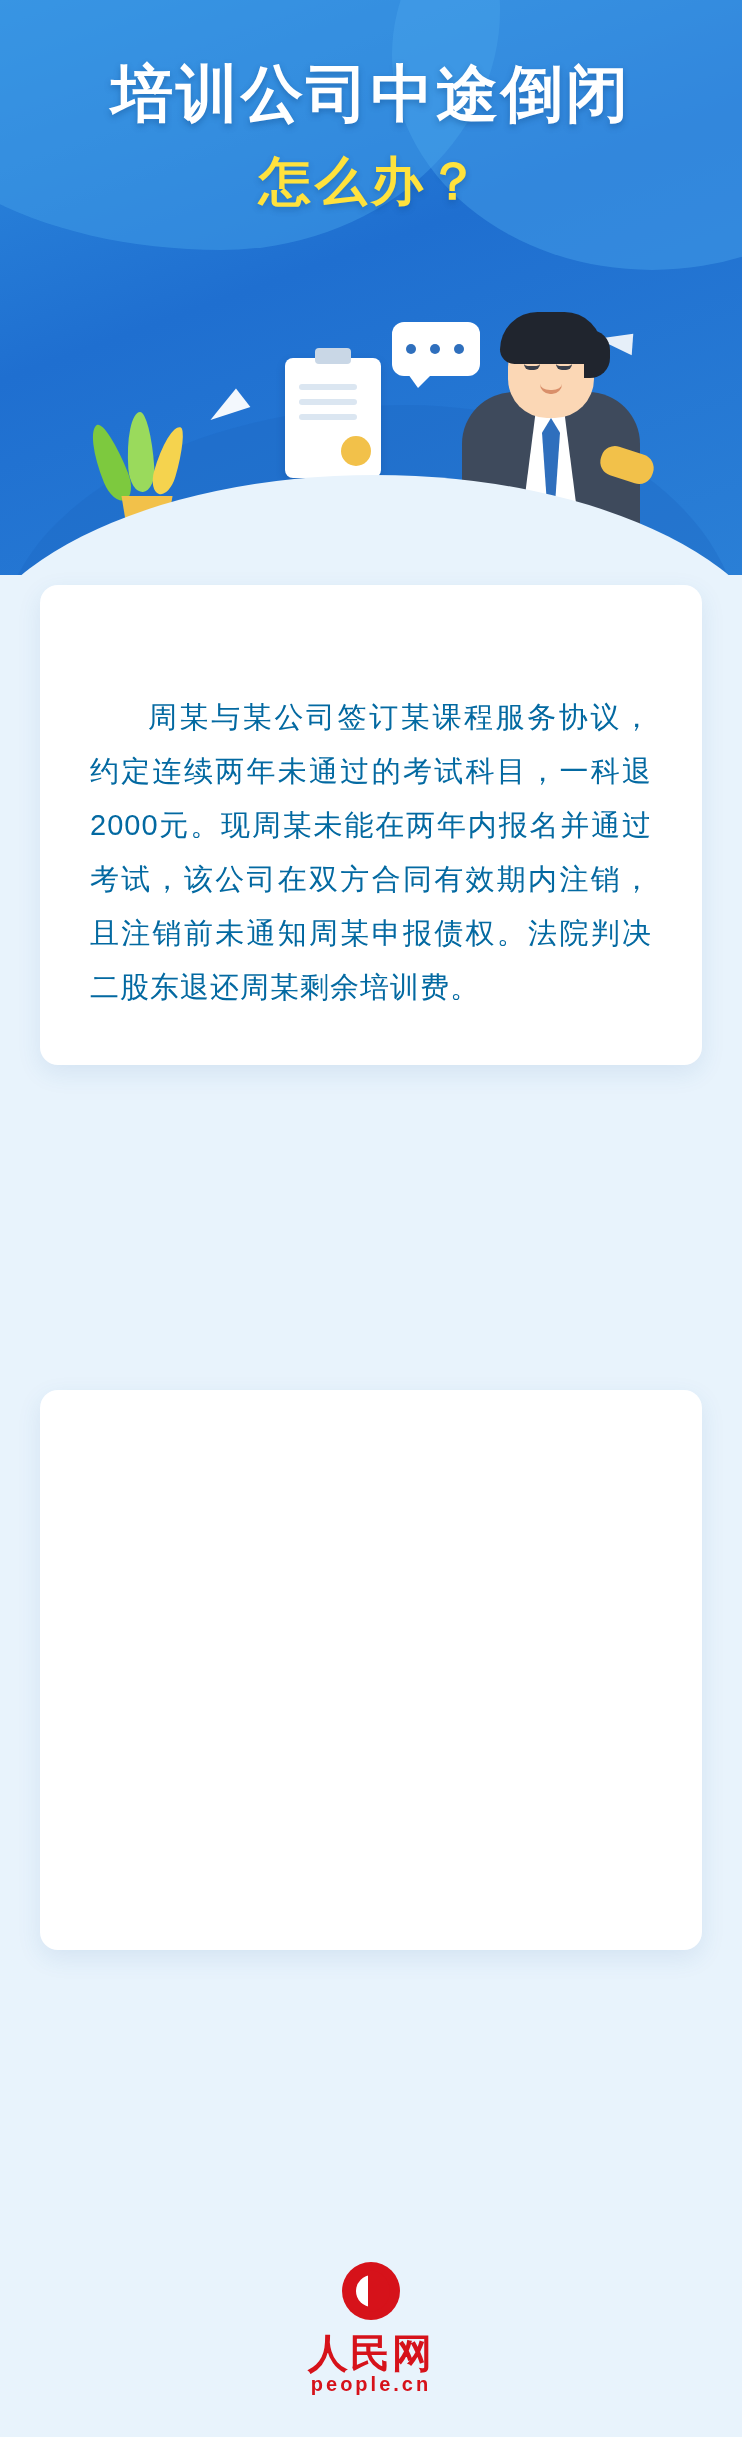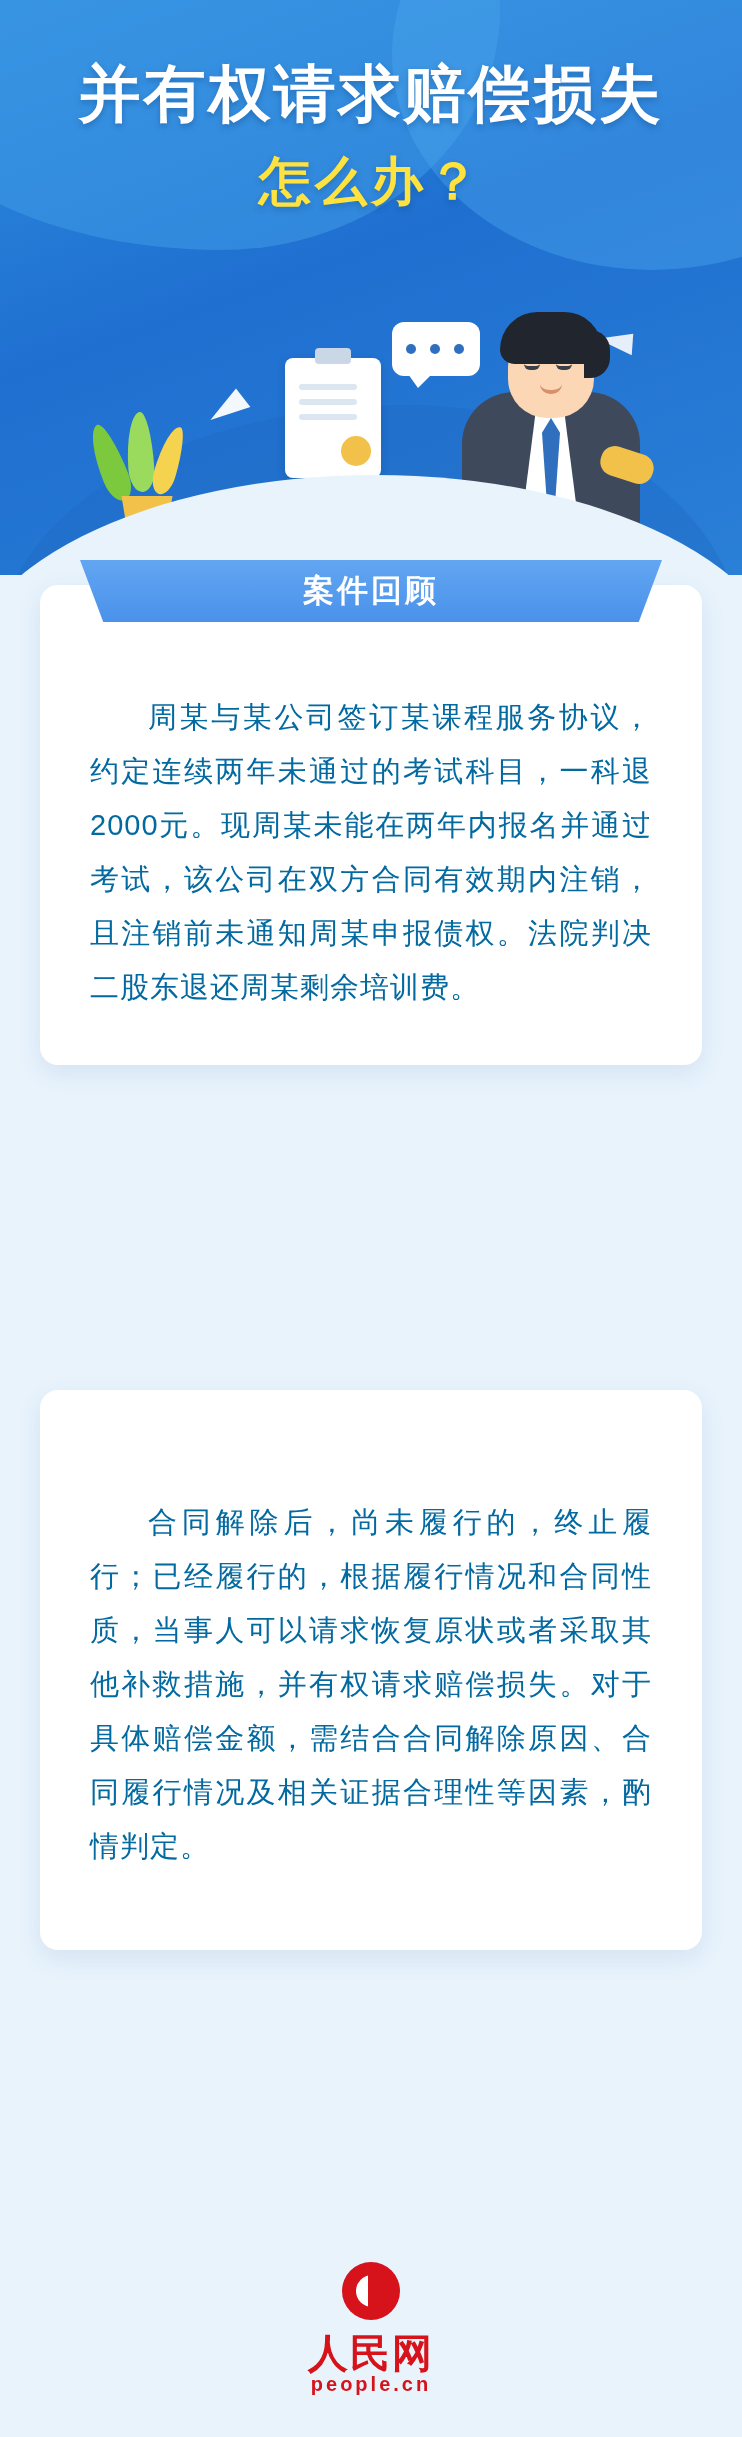--- a/index.html
+++ b/index.html
@@ -294,21 +294,21 @@
 <body>
 
 <div class="poster">
 
   <div class="header">
     <div class="hdr-wave1"></div>
     <div class="hdr-wave2"></div>
     <div class="hdr-wave3"></div>
 
     <div class="title-wrap">
-      <div class="title-main">并有权请求赔偿损失</div>
+      <div class="title-main">培训公司中途倒闭</div>
       <div class="title-sub">怎么办？</div>
     </div>
 
     <div class="illus">
       <div class="plant">
         <div class="leaf l1"></div>
         <div class="leaf l2"></div>
         <div class="leaf l3"></div>
         <div class="pot"></div>
       </div>
@@ -341,25 +341,23 @@
         <div class="p-eye l"></div>
         <div class="p-smile"></div>
         <div class="p-arm"></div>
       </div>
     </div>
 
     <div class="hdr-bottom-curve"></div>
   </div>
 
   <div class="card one"></div>
-  <div class="ribbon one">案件回顾</div>
   <div class="body-text one">周某与某公司签订某课程服务协议，约定连续两年未通过的考试科目，一科退2000元。现周某未能在两年内报名并通过考试，该公司在双方合同有效期内注销，且注销前未通知周某申报债权。法院判决二股东退还周某剩余培训费。</div>
 
   <div class="card two"></div>
-  <div class="body-text two">合同解除后，尚未履行的，终止履行；已经履行的，根据履行情况和合同性质，当事人可以请求恢复原状或者采取其他补救措施，并有权请求赔偿损失。对于具体赔偿金额，需结合合同解除原因、合同履行情况及相关证据合理性等因素，酌情判定。</div>
 
   <div class="footer">
     <div class="logo-mark"></div>
     <div class="logo-text">
       <div class="logo-cn">人民网</div>
       <div class="logo-en">people.cn</div>
     </div>
   </div>
 
 </div>

